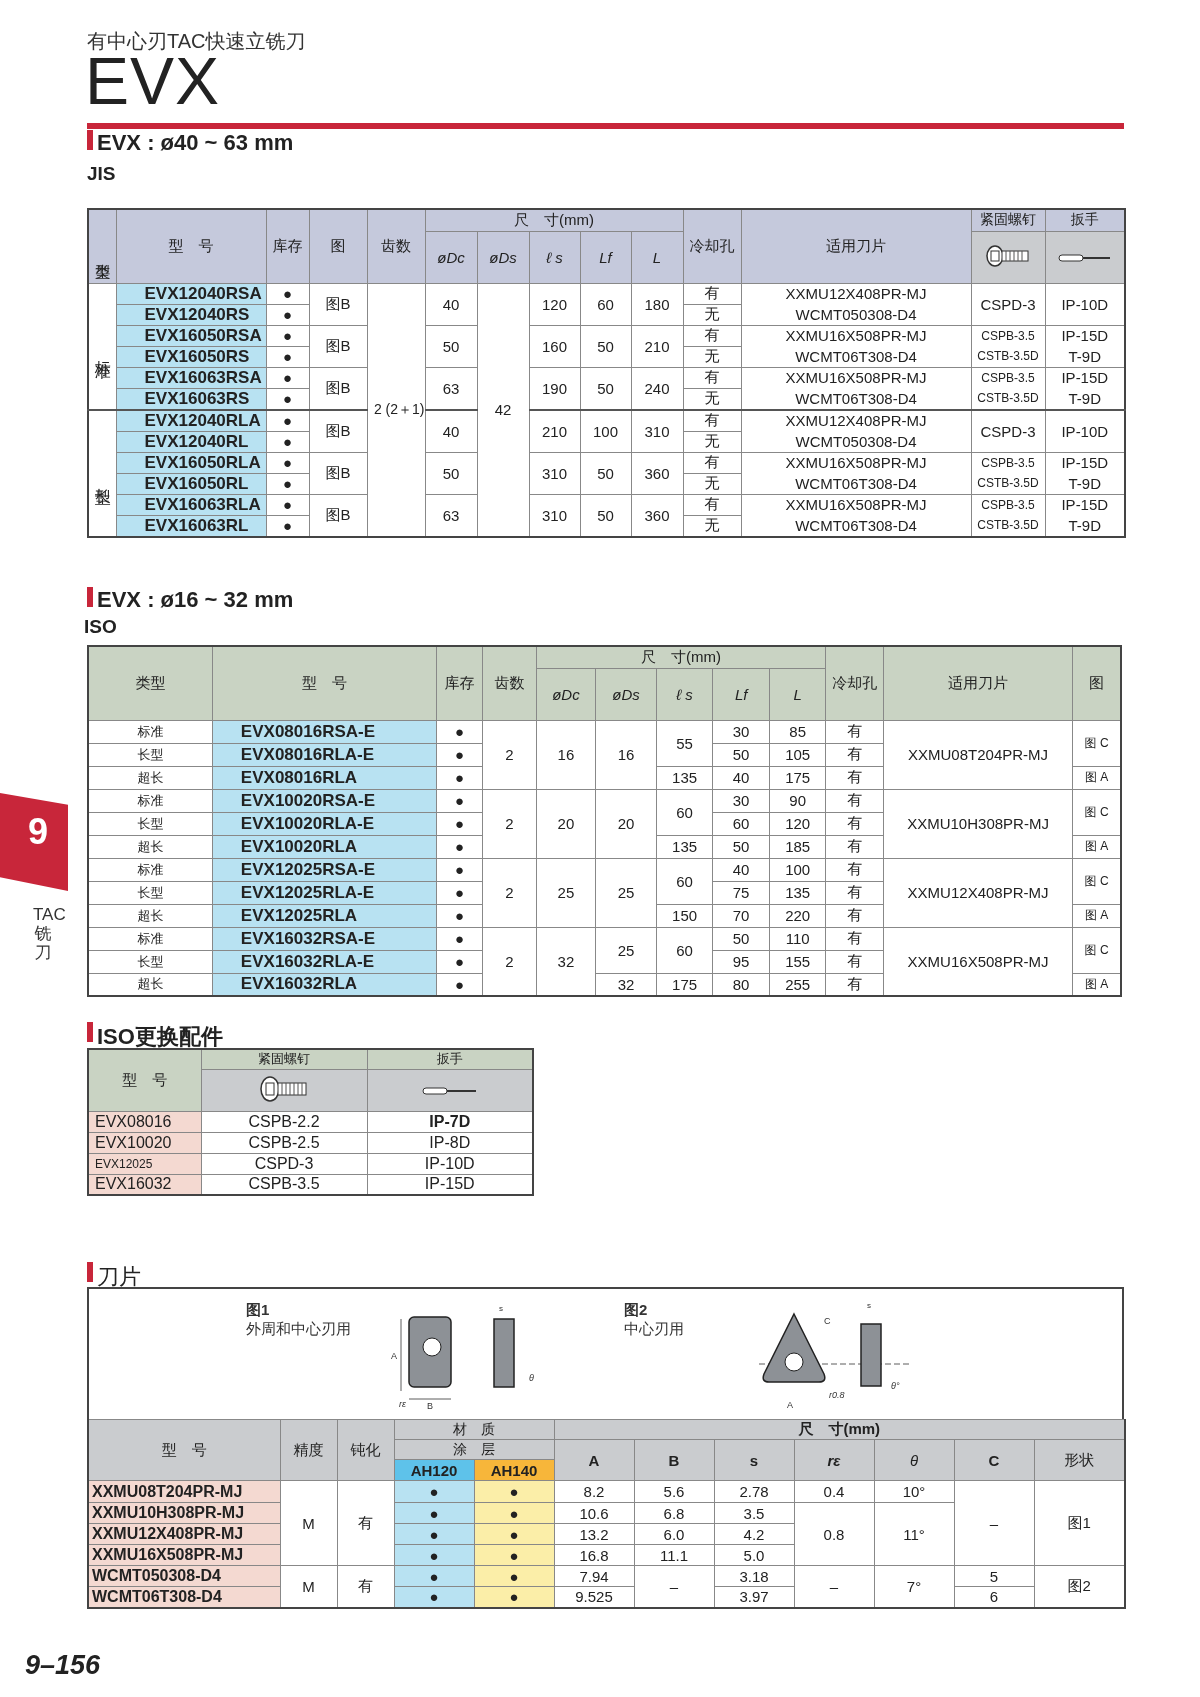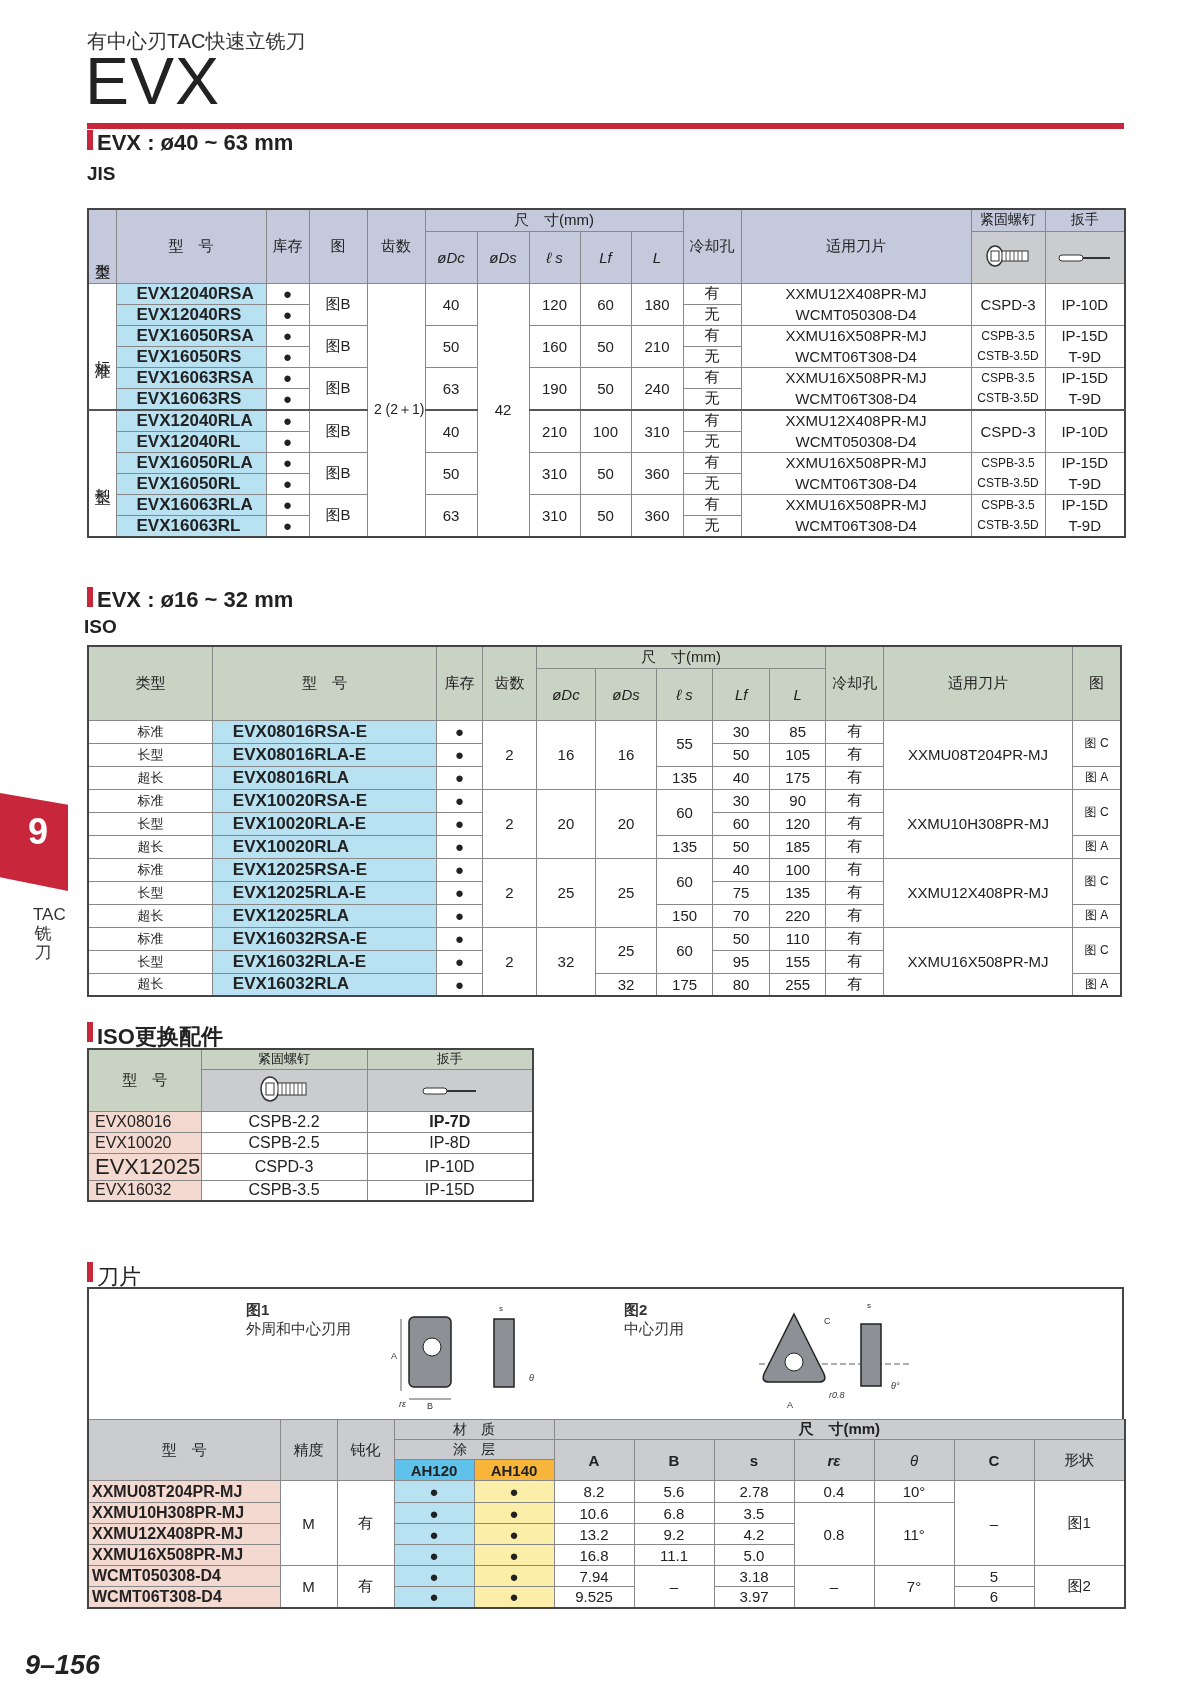--- a/index.html
+++ b/index.html
@@ -9,21 +9,21 @@
   .redline{position:absolute;left:87px;top:123px;width:1037px;height:6px;background:#c8263a;}
   .sec{position:absolute;font-weight:bold;font-size:22px;color:#222;display:flex;align-items:flex-start;}
   .sec .bar{display:inline-block;width:6px;height:20px;background:#c8263a;margin-right:4px;}
   .std{position:absolute;font-weight:bold;font-size:19px;}
   table{border-collapse:collapse;position:absolute;table-layout:fixed;}
   td,th{border:1px solid #888;text-align:center;vertical-align:middle;font-size:15px;font-weight:normal;padding:0;}
   table.outer{border:2px solid #444;}
   .hdr-blue th{background:#c5c9dc;}
   .hdr-green th{background:#c9d3c3;}
   .hdr-gray th{background:#cacccf;margin-top:44px;}
-  .model{background:#b8e2f2;font-weight:bold;font-size:17px;text-align:left;padding-left:20px;}
+  .model{background:#b8e2f2;font-weight:bold;font-size:17px;text-align:left;padding-left:28px;}
   .pink{background:#f4d9d1;}
   .dot{font-size:15px;}
   .small{font-size:12px;}
   .it{font-style:italic;font-weight:normal;}
   .tab9{position:absolute;left:0;top:793px;width:68px;height:98px;background:#c8263a;clip-path:polygon(0 0,100% 12%,100% 100%,0 86%);}
   .tab9 span{position:absolute;left:28px;top:18px;color:#fff;font-weight:bold;font-size:36px;}
   .sidev{position:absolute;left:33px;top:905px;width:20px;font-size:17px;line-height:19px;color:#333;text-align:center;}
   .pagenum{position:absolute;left:25px;top:1650px;font-size:27px;font-weight:bold;font-style:italic;}
   .fig-area{position:absolute;left:87px;top:1300px;width:1037px;height:130px;}
   .figlbl{position:absolute;font-size:15px;color:#333;}
@@ -444,21 +444,21 @@
     <td class="pink" style="text-align:left;padding-left:6px;font-size:16px;">EVX08016</td>
     <td style="font-size:16px;">CSPB-2.2</td>
     <td style="font-size:16px;font-weight:bold;">IP-7D</td>
   </tr>
   <tr style="height:21px;">
     <td class="pink" style="text-align:left;padding-left:6px;font-size:16px;">EVX10020</td>
     <td style="font-size:16px;">CSPB-2.5</td>
     <td style="font-size:16px;">IP-8D</td>
   </tr>
   <tr style="height:21px;">
-    <td class="pink" style="text-align:left;padding-left:6px;font-size:22px;">EVX12025</td>
+    <td class="pink" style="text-align:left;padding-left:6px;font-size:12px;">EVX12025</td>
     <td style="font-size:16px;">CSPD-3</td>
     <td style="font-size:16px;">IP-10D</td>
   </tr>
   <tr style="height:21px;">
     <td class="pink" style="text-align:left;padding-left:6px;font-size:16px;">EVX16032</td>
     <td style="font-size:16px;">CSPB-3.5</td>
     <td style="font-size:16px;">IP-15D</td>
   </tr>
 </tbody>
   </table>
@@ -555,21 +555,21 @@
     <td>6.8</td>
     <td>3.5</td>
     <td rowspan="3">0.8</td>
     <td rowspan="3">11°</td>
   </tr>
   <tr style="height:21px;">
     <td class="pink" style="text-align:left;padding-left:3px;font-weight:bold;font-size:16px;">XXMU12X408PR-MJ</td>
     <td class="c120">●</td>
     <td class="c140">●</td>
     <td>13.2</td>
-    <td>9.2</td>
+    <td>6.0</td>
     <td>4.2</td>
   </tr>
   <tr style="height:21px;">
     <td class="pink" style="text-align:left;padding-left:3px;font-weight:bold;font-size:16px;">XXMU16X508PR-MJ</td>
     <td class="c120">●</td>
     <td class="c140">●</td>
     <td>16.8</td>
     <td>11.1</td>
     <td>5.0</td>
   </tr>

